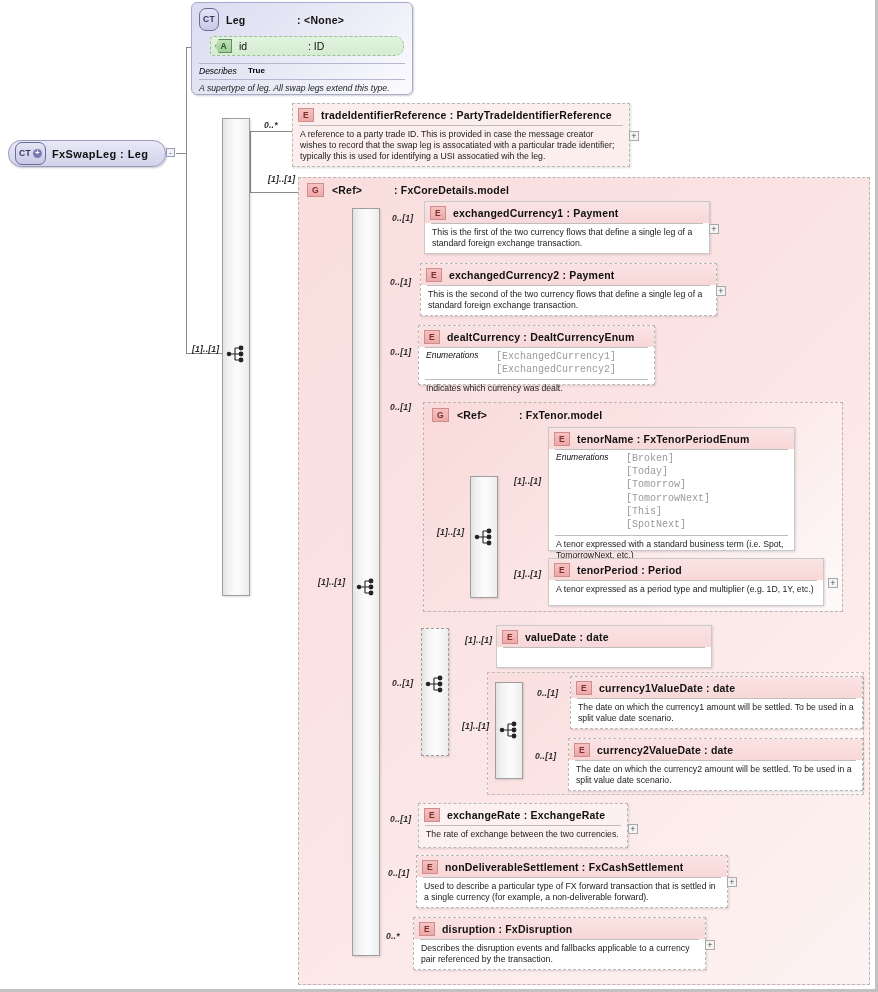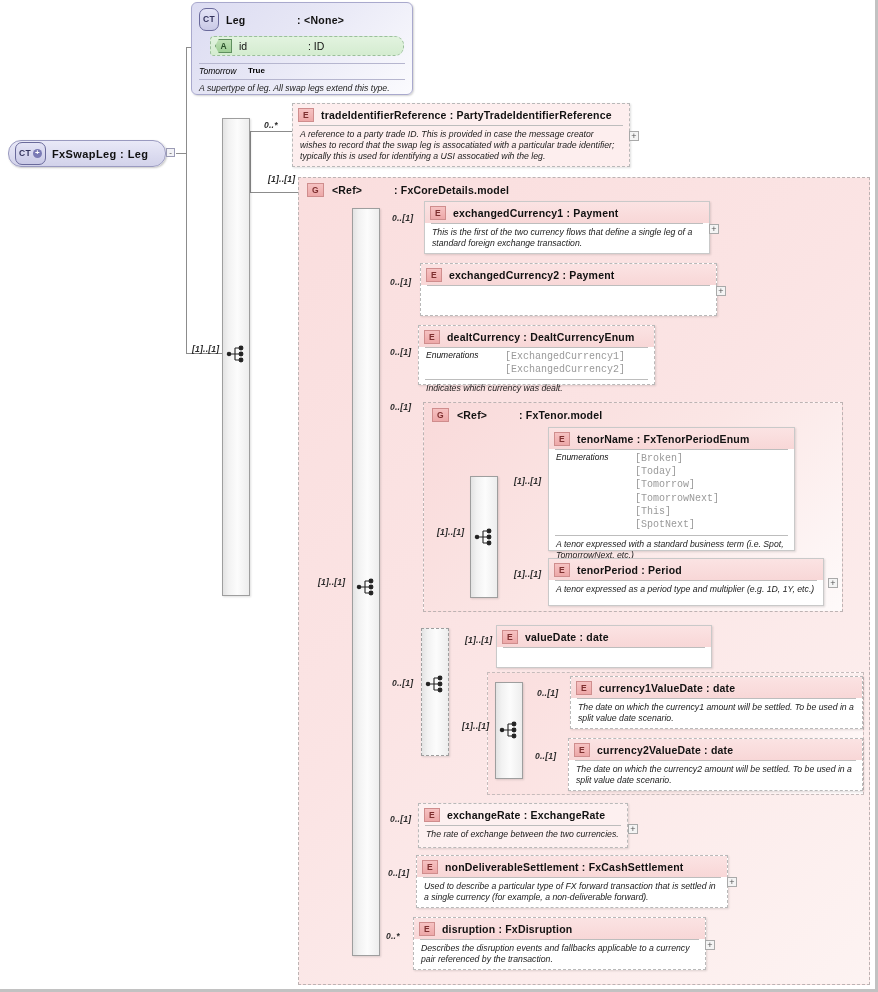--- a/index.html
+++ b/index.html
@@ -96,22 +96,22 @@
     font-size:8.5px;font-weight:bold;color:#7d2f2f;
   }
   .badge-g{
     width:17px;height:14px;flex:0 0 17px;
     border:1px solid #cf8d8d;
     background:linear-gradient(to bottom,#f6c2c2,#eda8a8);
     display:flex;align-items:center;justify-content:center;
     font-size:8.5px;font-weight:bold;color:#7d2f2f;
   }
   .el-rule{ border-top:1px solid #bdbdbd; margin:0 6px; }
-  .el-doc{ padding:3px 7px 4px 7px; font-size:8.7px; font-style:italic; color:#1b1b1b; line-height:1.25; }
-  .el-enum{ padding:2px 3px 1px 7px; font-size:8.5px; display:flex; gap:17px; }
+  .el-doc{ padding:3px 7px 4px 7px; font-size:8.7px; color:#1b1b1b; line-height:1.25; }
+  .el-enum{ padding:2px 3px 1px 7px; font-size:8.5px; display:flex; gap:8px; }
   .el-enum .k{ font-style:italic; color:#111; flex:0 0 62px; }
   .el-enum .v{ color:#9a9a9a; font-family:"Liberation Mono", monospace; font-size:10px; line-height:1.32; }
 
   
   .boxplus{
     position:absolute; width:10px;height:10px;
     border:1px solid #a9a9a9; background:#f4f4f4;
     display:flex;align-items:center;justify-content:center;
     font-size:9px;line-height:8px;color:#555; font-family:"Liberation Sans",sans-serif;
   }
@@ -205,21 +205,21 @@
       <span style="width:64px">Leg</span>
       <span>: &lt;None&gt;</span>
     </div>
     <div class="attr-row">
       <span class="badge-a">A</span>
       <span style="width:62px">id</span>
       <span>: ID</span>
     </div>
     <div class="leg-sep"></div>
     <div class="leg-abstract">
-      <i style="width:40px">Tomorrow</i>
+      <i style="width:40px">Describes</i>
       <b>True</b>
     </div>
     <div class="leg-sep" style="margin-top:3px"></div>
     <div class="leg-doc">A supertype of leg. All swap legs extend this type.</div>
   </div>
 
   <div class="seqbar" style="left:222px; top:118px; width:28px; height:478px;"></div>
   <svg class="seqicon" style="left:226px; top:344px;" viewBox="0 0 22 20">
     <g stroke="#222" stroke-width="1.1" fill="#222">
       <circle cx="3" cy="10" r="1.7"></circle>
@@ -274,20 +274,21 @@
   </div>
   <div class="boxplus" style="left:709px; top:224px;">+</div>
 
   <div class="card" style="left:390px; top:277px;">0..[1]</div>
   <div class="el" style="left:420px; top:263px; width:297px; height:53px;">
     <div class="el-head">
       <span class="badge-e">E</span>
       <span>exchangedCurrency2 : Payment</span>
     </div>
     <div class="el-rule"></div>
+    <div class="el-doc">This is the second of the two currency flows that define a single leg of a standard foreign exchange transaction.</div>
   </div>
   <div class="boxplus" style="left:716px; top:286px;">+</div>
 
   <div class="card" style="left:390px; top:347px;">0..[1]</div>
   <div class="el" style="left:418px; top:325px; width:237px; height:60px;">
     <div class="el-head">
       <span class="badge-e">E</span>
       <span>dealtCurrency : DealtCurrencyEnum</span>
     </div>
     <div class="el-rule"></div>

